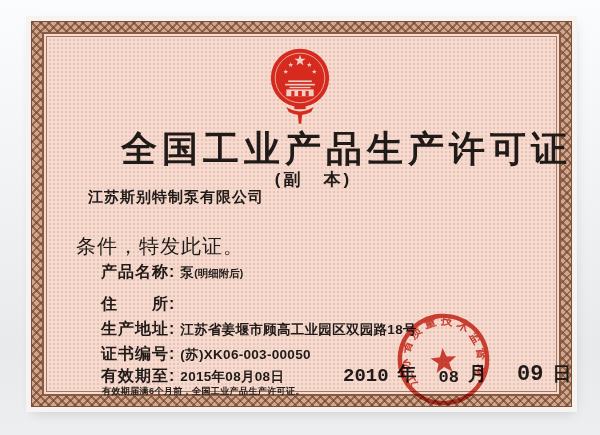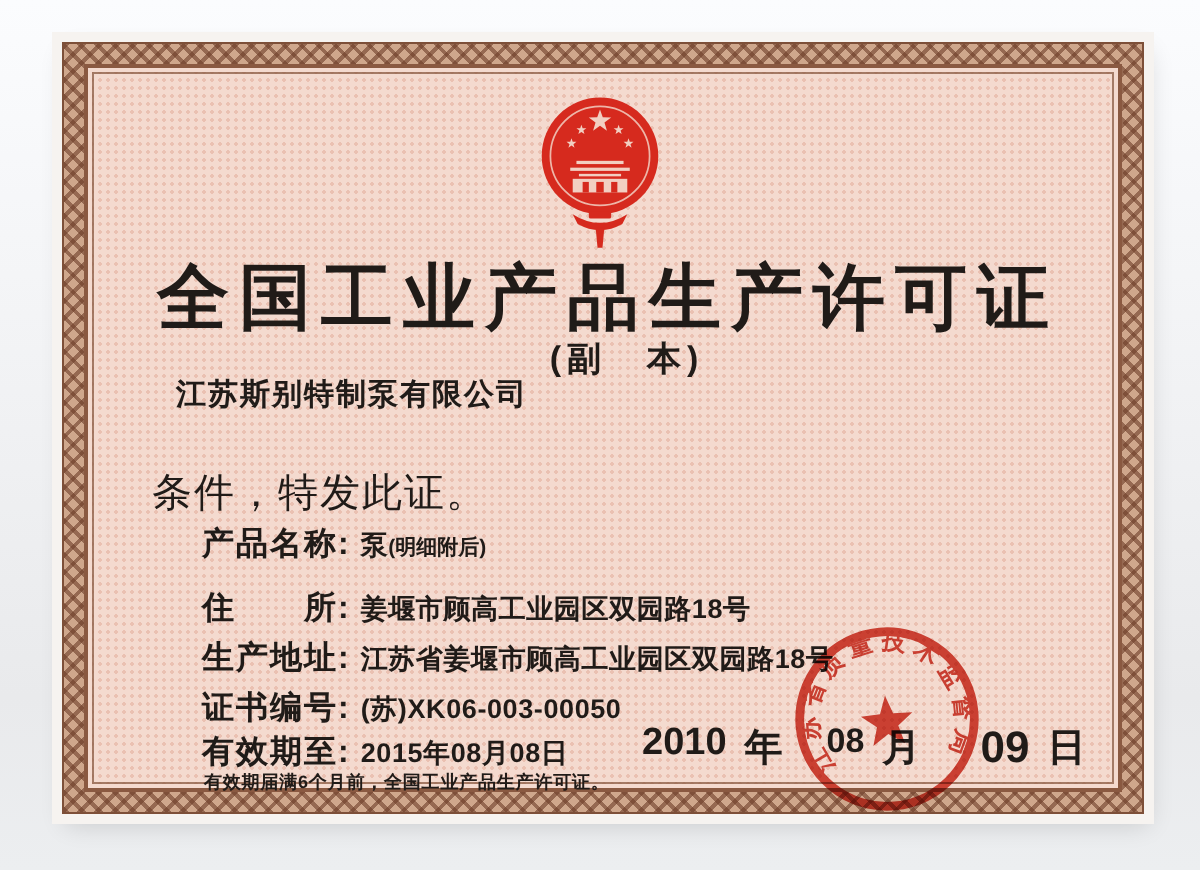--- a/index.html
+++ b/index.html
@@ -21,37 +21,37 @@
   .paper{
     position:absolute;inset:11px;border:2px solid #8a5941;
     background-color:#f4dacf;
     background-image:radial-gradient(rgba(219,152,131,.38) 1px, rgba(0,0,0,0) 1px);
     background-size:4px 4px;
     box-shadow:inset 0 0 0 2px #f4dacf, inset 0 0 0 3px rgba(138,89,65,.75);
   }
   .content{position:absolute;inset:0;}
   .content > div{position:absolute;}
   .emblem{left:238px;top:24px;width:62px;height:82px;}
-  .title{left:0;right:0;top:104px;text-align:center;font-size:36px;font-weight:bold;
+  .title{left:0;right:0;top:104px;text-align:right;font-size:36px;font-weight:bold;
          letter-spacing:5px;padding-left:5px;white-space:nowrap;}
   .subtitle{left:0;right:0;top:147px;text-align:center;font-size:17px;font-weight:bold;letter-spacing:3px;padding-left:24px;}
   .company{left:57px;top:167px;font-size:15px;font-weight:bold;letter-spacing:1px;}
   .stmt1{left:73px;top:184px;font-size:20px;font-weight:bold;letter-spacing:.5px;white-space:nowrap;}
   .stmt2{left:45px;top:212px;font-size:20px;font-weight:normal;letter-spacing:1px;}
   .row{display:flex;align-items:baseline;white-space:nowrap;}
   .row .lab{font-size:16px;font-weight:bold;letter-spacing:1px;}
   .row .val{font-size:13.5px;font-weight:bold;margin-left:5px;letter-spacing:.3px;}
   .row .note{font-size:10.5px;font-weight:bold;}
   .r-product{left:70px;top:241px;}
   .r-residence{left:70px;top:273px;}
   .r-prodaddr{left:70px;top:298px;}
   .r-certno{left:70px;top:323px;}
   .r-valid{left:70px;top:345px;}
   .footnote{left:71px;top:364px;font-size:9px;font-weight:bold;letter-spacing:.4px;}
-  .date-row{left:290px;top:340px;font-size:19px;font-weight:bold;display:flex;align-items:flex-start;white-space:nowrap;}
+  .date-row{left:312px;top:340px;font-size:19px;font-weight:bold;display:flex;align-items:flex-end;white-space:nowrap;font-family:Liberation Mono, monospace;}
   .date-row .u{margin-left:9px;}
   .date-row .m{margin-left:22px;font-size:17px;}
   .date-row .d{margin-left:30px;font-size:22px;}
   .seal{left:364px;top:290px;width:97px;height:97px;opacity:.92;
         transform:rotate(-5deg);mix-blend-mode:multiply;}
 </style>
 </head>
 <body>
 
 <div class="cert">
@@ -95,21 +95,20 @@
     <div class="stmt2">条件，特发此证。</div>
 
     <div class="row r-product">
       <span class="lab">产品名称:</span>
       <span class="val">泵</span>
       <span class="note">(明细附后)</span>
     </div>
 
     <div class="row r-residence">
       <span class="lab">住　　所:</span>
-      <span class="val">姜堰市顾高工业园区双园路18号</span>
     </div>
 
     <div class="row r-prodaddr">
       <span class="lab">生产地址:</span>
       <span class="val">江苏省姜堰市顾高工业园区双园路18号</span>
     </div>
 
     <div class="row r-certno">
       <span class="lab">证书编号:</span>
       <span class="val">(苏)XK06-003-00050</span>

